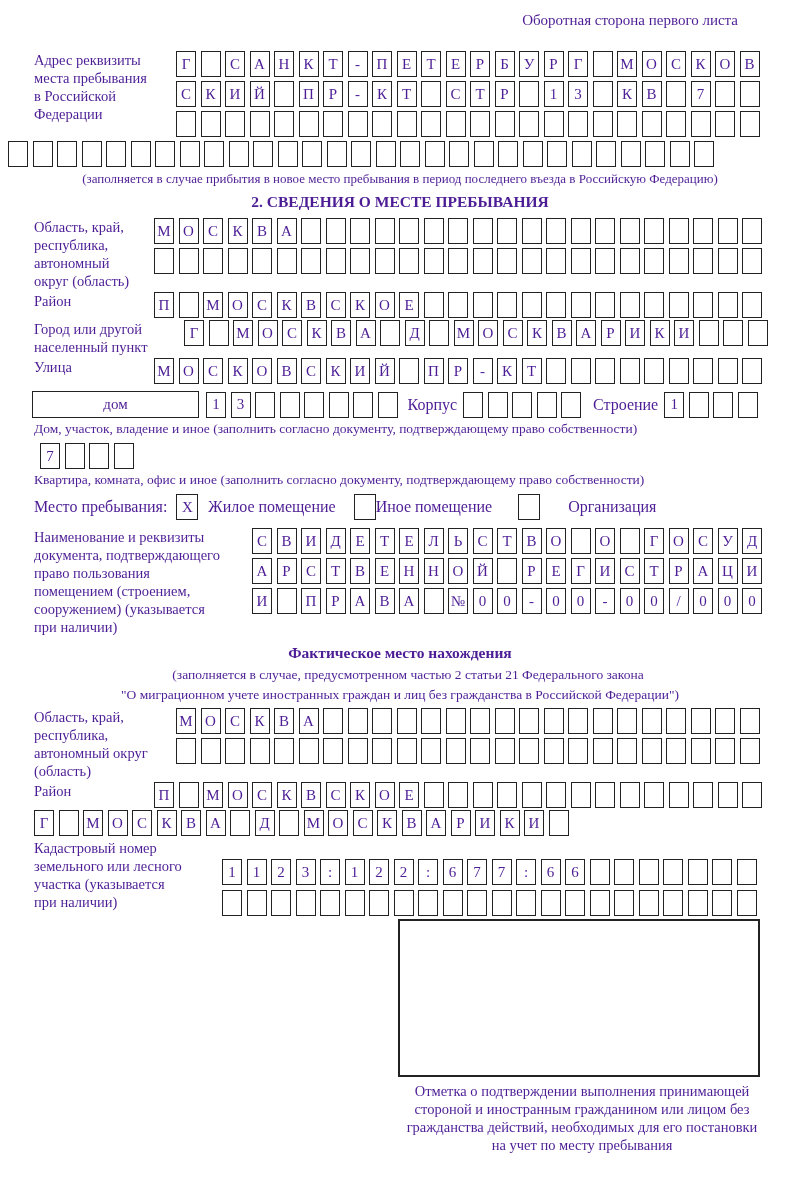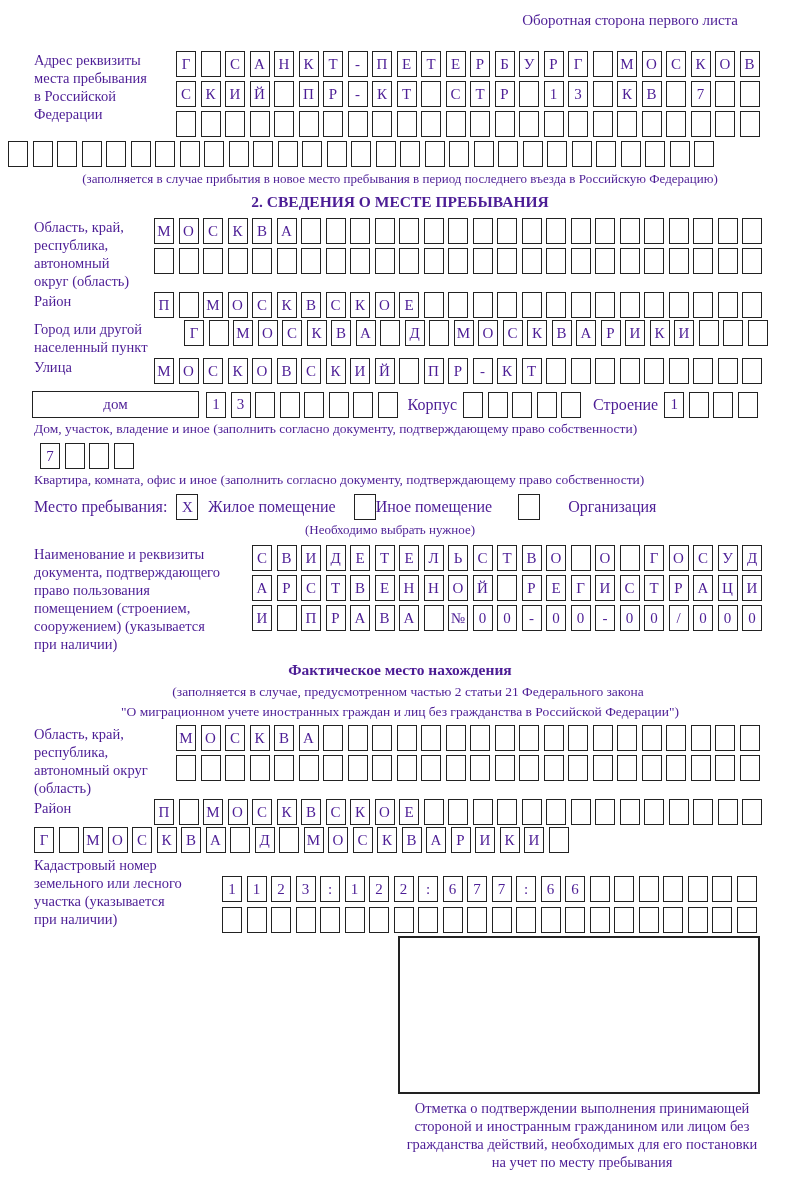--- a/index.html
+++ b/index.html
@@ -360,21 +360,20 @@
 
   <div class="frow" style="margin:7px 0 0 34px; align-items:center;">
     <div class="inline-label">Место пребывания:</div>
     <div class="chkbox" style="margin-left:9px;">X</div>
     <div class="inline-label" style="margin-left:10px;">Жилое помещение</div>
     <div class="chkbox" style="margin-left:18px;"></div>
     <div class="inline-label" style="">Иное помещение</div>
     <div class="chkbox" style="margin-left:26px;"></div>
     <div class="inline-label" style="margin-left:28px;">Организация</div>
   </div>
-  <div class="caption center" style="margin-top:2px; width:780px;">(Необходимо выбрать нужное)</div>
 
   <div class="frow" style="margin:8px 0 0 34px;">
     <div class="flabel" style="width:218px;">Наименование и реквизиты
 документа, подтверждающего
 право пользования
 помещением (строением,
 сооружением) (указывается
 при наличии)</div>
     <div class="cellcol">
       <div class="cells">

